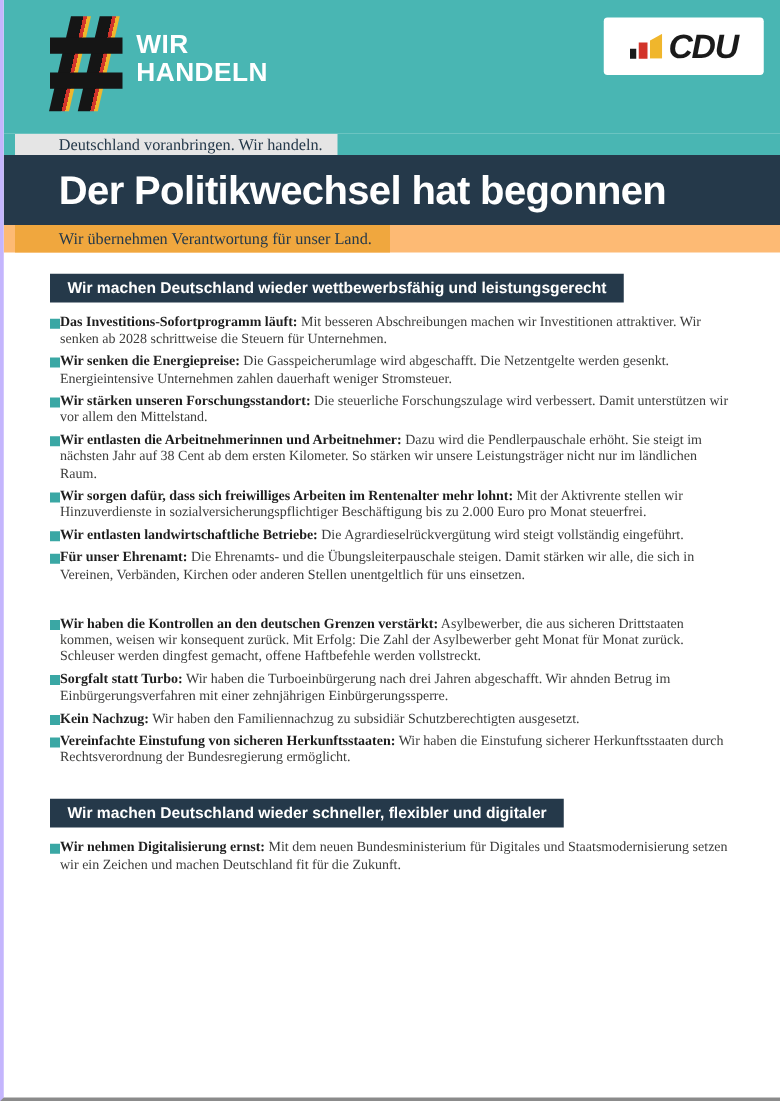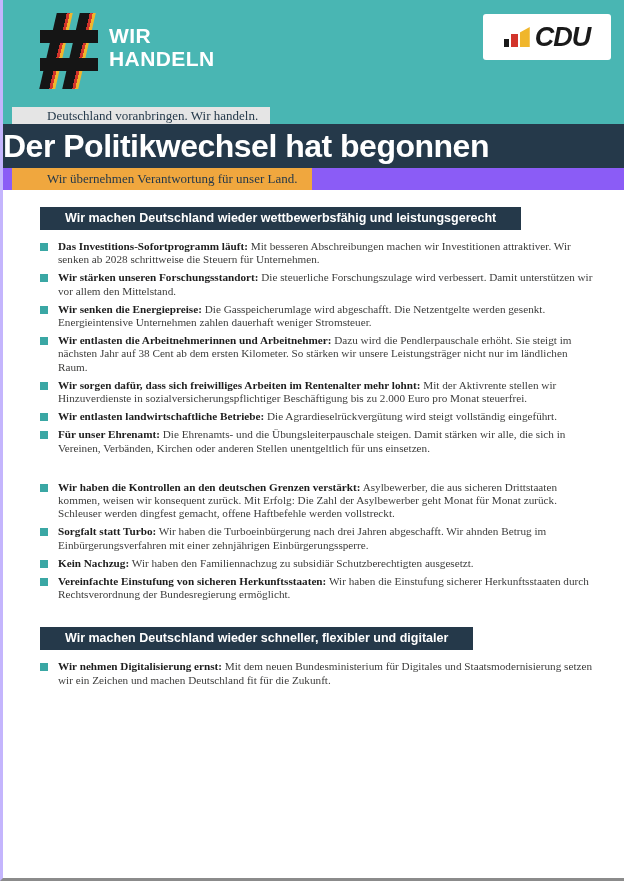--- a/index.html
+++ b/index.html
@@ -29,36 +29,36 @@
   .cdu-bars{display:flex;align-items:flex-end;gap:2px;height:20px;}
   .cdu-bars .b1{width:5px;height:8px;background:#1a1a1a;}
   .cdu-bars .b2{width:7px;height:13px;background:var(--red);}
   .cdu-bars .b3{width:10px;height:20px;background:var(--gold);clip-path:polygon(0 28%,100% 0,100% 100%,0 100%);}
   .cdu-text{font-family:"Liberation Sans","DejaVu Sans",sans-serif;font-weight:bold;
     font-style:italic;font-size:27px;color:#1a1a1a;letter-spacing:-1px;}
   
   .kicker-row{background:var(--teal);line-height:0;}
   .kicker{display:inline-block;background:#e5e5e5;color:var(--navy);
     font-size:13px;line-height:17px;padding:0 12px 0 35px;margin-left:9px;}
-  .headline-bar{background:var(--navy);height:44px;display:flex;align-items:center;text-align:center;}
+  .headline-bar{background:var(--navy);height:56px;display:flex;align-items:center;padding-left:44px;text-align:center;}
   .headline-bar h1{margin:0;color:#fff;font-family:"Liberation Sans","DejaVu Sans",sans-serif;
     font-size:32px;font-weight:bold;letter-spacing:-.5px;}
-  .subline-row{background:#8b5cf6;line-height:0;}
+  .subline-row{background:#fdba74;line-height:0;}
   .subline{display:inline-block;background:var(--orange);color:var(--navy);
     font-size:13px;line-height:22px;padding:0 14px 0 35px;margin-left:9px;}
   
   main{padding:0 26px 0 37px;}
   .intro{margin:30px 0 0;font-size:11.2px;line-height:13.2px;color:var(--body);}
   .policy-section{margin-top:26px;}
   .policy-section.first{margin-top:17px;}
   .section-title{display:inline-block;background:var(--navy);color:#fff;margin:0;
     font-family:"Liberation Sans","DejaVu Sans",sans-serif;font-size:12.5px;font-weight:bold;
-    padding:4px 25px 5px;}
+    padding:4px 14px 5px;}
   ul.items{list-style:none;margin:10px 0 0;padding:0;}
-  .item{display:flex;gap:10px;margin-bottom:5px;}
+  .item{display:flex;margin-bottom:5px;}
   .bullet{flex:0 0 8px;width:8px;height:8px;background:var(--bullet);margin-top:3px;}
   .item-text{margin:0;font-size:11.2px;line-height:13.2px;color:var(--body);max-width:540px;}
   .item-text .lead{color:var(--ink);font-weight:bold;}
 </style>
 </head>
 <body>
 
 <div class="page">
 
   <header class="masthead">
@@ -99,26 +99,26 @@
   <section class="policy-section first">
     <h2 class="section-title">Wir machen Deutschland wieder wettbewerbsfähig und leistungsgerecht</h2>
     <ul class="items">
   <li class="item">
     <span class="bullet"></span>
     <p class="item-text"><b class="lead">Das Investitions-Sofortprogramm läuft:</b><span class="body"> Mit besseren Abschreibungen machen wir Investitionen attraktiver. Wir senken ab 2028 schrittweise die Steuern für Unternehmen.</span></p>
   </li>
 
   <li class="item">
     <span class="bullet"></span>
-    <p class="item-text"><b class="lead">Wir stärken unseren Forschungsstandort:</b><span class="body"> Die steuerliche Forschungszulage wird verbessert. Damit unterstützen wir vor allem den Mittelstand.</span></p>
+    <p class="item-text"><b class="lead">Wir senken die Energiepreise:</b><span class="body"> Die Gasspeicherumlage wird abgeschafft. Die Netzentgelte werden gesenkt. Energieintensive Unternehmen zahlen dauerhaft weniger Stromsteuer.</span></p>
   </li>
 
   <li class="item">
     <span class="bullet"></span>
-    <p class="item-text"><b class="lead">Wir senken die Energiepreise:</b><span class="body"> Die Gasspeicherumlage wird abgeschafft. Die Netzentgelte werden gesenkt. Energieintensive Unternehmen zahlen dauerhaft weniger Stromsteuer.</span></p>
+    <p class="item-text"><b class="lead">Wir stärken unseren Forschungsstandort:</b><span class="body"> Die steuerliche Forschungszulage wird verbessert. Damit unterstützen wir vor allem den Mittelstand.</span></p>
   </li>
 
   <li class="item">
     <span class="bullet"></span>
     <p class="item-text"><b class="lead">Wir entlasten die Arbeitnehmerinnen und Arbeitnehmer:</b><span class="body"> Dazu wird die Pendlerpauschale erhöht. Sie steigt im nächsten Jahr auf 38 Cent ab dem ersten Kilometer. So stärken wir unsere Leistungsträger nicht nur im ländlichen Raum.</span></p>
   </li>
 
   <li class="item">
     <span class="bullet"></span>
     <p class="item-text"><b class="lead">Wir sorgen dafür, dass sich freiwilliges Arbeiten im Rentenalter mehr lohnt:</b><span class="body"> Mit der Aktivrente stellen wir Hinzuverdienste in sozialversicherungspflichtiger Beschäftigung bis zu 2.000 Euro pro Monat steuerfrei.</span></p>

